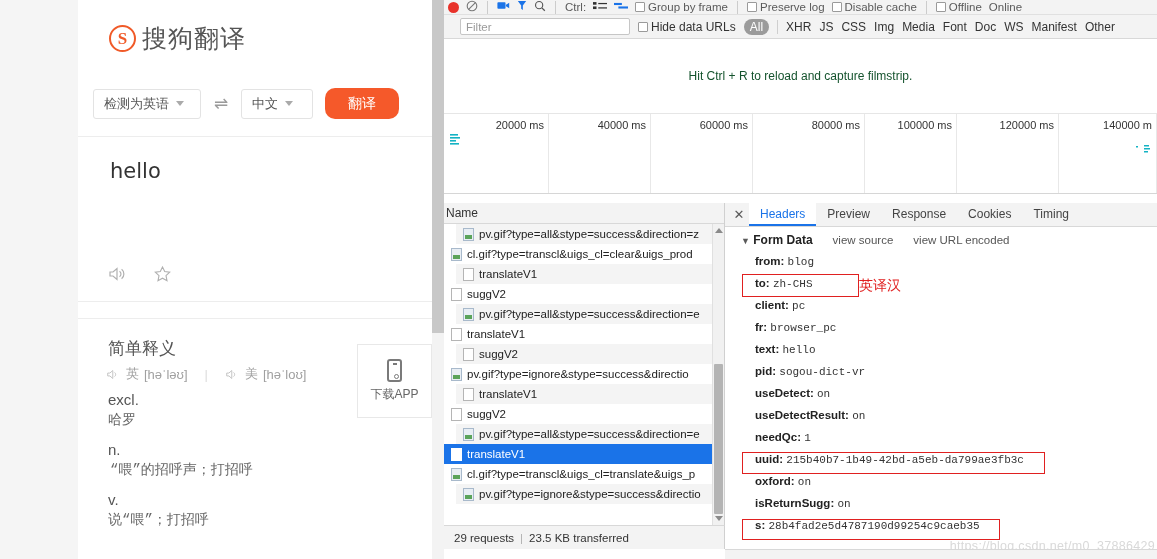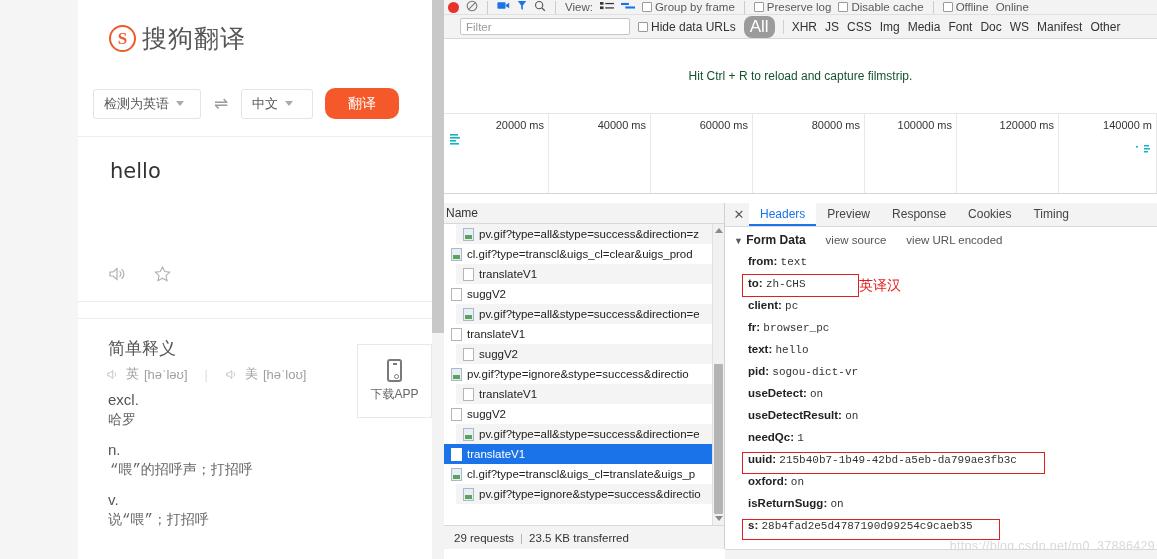--- a/index.html
+++ b/index.html
@@ -152,21 +152,21 @@
   }
   .filter-input {
     width: 170px; height: 17px; border: 1px solid #c6c6c6; background: #fff;
     border-radius: 2px; font-size: 11.5px; padding: 0 5px; color: #333;
     font-family: "Liberation Sans", sans-serif;
     margin-left: 8px;
   }
   .filter-input::placeholder { color: #9a9a9a; }
   .type-pill {
     background: #9b9b9b; color: #fff; border-radius: 8px;
-    padding: 1px 6px; font-size: 17px; cursor: pointer;
+    padding: 1px 6px; font-size: 12px; cursor: pointer;
   }
   .type-link { font-size: 12px; color: #333; cursor: pointer; }
   .vline { width:1px; height:14px; background:#cfcfcf; }
 
   .filmstrip {
     position: relative; width: 713px; height: 75px; background: #fff;
     border-bottom: 1px solid #e6e6e6;
     display: flex; align-items: center; justify-content: center;
   }
   .filmstrip-hint { color: #14532d; font-size: 12px; }
@@ -248,21 +248,21 @@
     width: 20px; height: 23px; display:flex; align-items:center;
     justify-content:center; color:#5a5a5a; font-size: 13px; cursor: pointer;
   }
   .det-tab {
     height: 23px; padding: 0 11px; display: flex; align-items: center;
     font-size: 12px; color: #444; cursor: pointer;
     border-bottom: 2px solid transparent;
   }
   .det-tab.active { color: #1a73e8; border-bottom-color: #1a73e8; background:#fff; }
 
-  .det-body { position: relative; padding: 6px 0 0 1px; }
+  .det-body { position: relative; padding: 6px 0 0 8px; }
   .fd-head {
     display: flex; align-items: center; gap: 20px;
     padding-left: 8px; margin-bottom: 4px;
   }
   .fd-caret { color:#5a5a5a; font-size:9px; }
   .fd-title { font-weight: bold; font-size: 12px; color: #222; }
   .fd-link { font-size: 11.5px; color: #555; cursor: pointer; }
 
   .fd-row {
     position: relative; padding: 3px 0 3px 22px;
@@ -397,21 +397,21 @@
           <path d="M1 1h10L7 6.5V12L5 10.5V6.5z" fill="#1a73e8"></path>
         </svg>
       </span>
       <span>
         <svg width="12" height="12" viewBox="0 0 14 14">
           <circle cx="6" cy="6" r="4.2" fill="none" stroke="#555" stroke-width="1.3"></circle>
           <line x1="9.2" y1="9.2" x2="12.6" y2="12.6" stroke="#555" stroke-width="1.5"></line>
         </svg>
       </span>
       <span class="tb-sep"></span>
-      <span class="tb-lbl">View:</span>
+      <span class="tb-lbl">Ctrl:</span>
       <span>
         <svg width="14" height="10" viewBox="0 0 16 11">
           <rect x="0" y="1" width="4" height="3" fill="#333"></rect>
           <rect x="0" y="6" width="4" height="3" fill="#333"></rect>
           <rect x="6" y="2" width="10" height="1.4" fill="#333"></rect>
           <rect x="6" y="7" width="10" height="1.4" fill="#333"></rect>
         </svg>
       </span>
       <span>
         <svg width="14" height="10" viewBox="0 0 16 11">
@@ -592,21 +592,21 @@
       <div class="det-body">
         <div class="fd-head">
           <span><span class="fd-caret">▼</span>
             <span class="fd-title">Form Data</span></span>
           <span class="fd-link">view source</span>
           <span class="fd-link">view URL encoded</span>
         </div>
 
         <div class="fd-row">
           <span class="fd-key">from:</span>
-          <span class="fd-val">text</span>
+          <span class="fd-val">blog</span>
         </div>
         <div class="fd-row">
           <span class="fd-key">to:</span>
           <span class="fd-val">zh-CHS</span>
         </div>
         <div class="fd-row">
           <span class="fd-key">client:</span>
           <span class="fd-val">pc</span>
         </div>
         <div class="fd-row">

